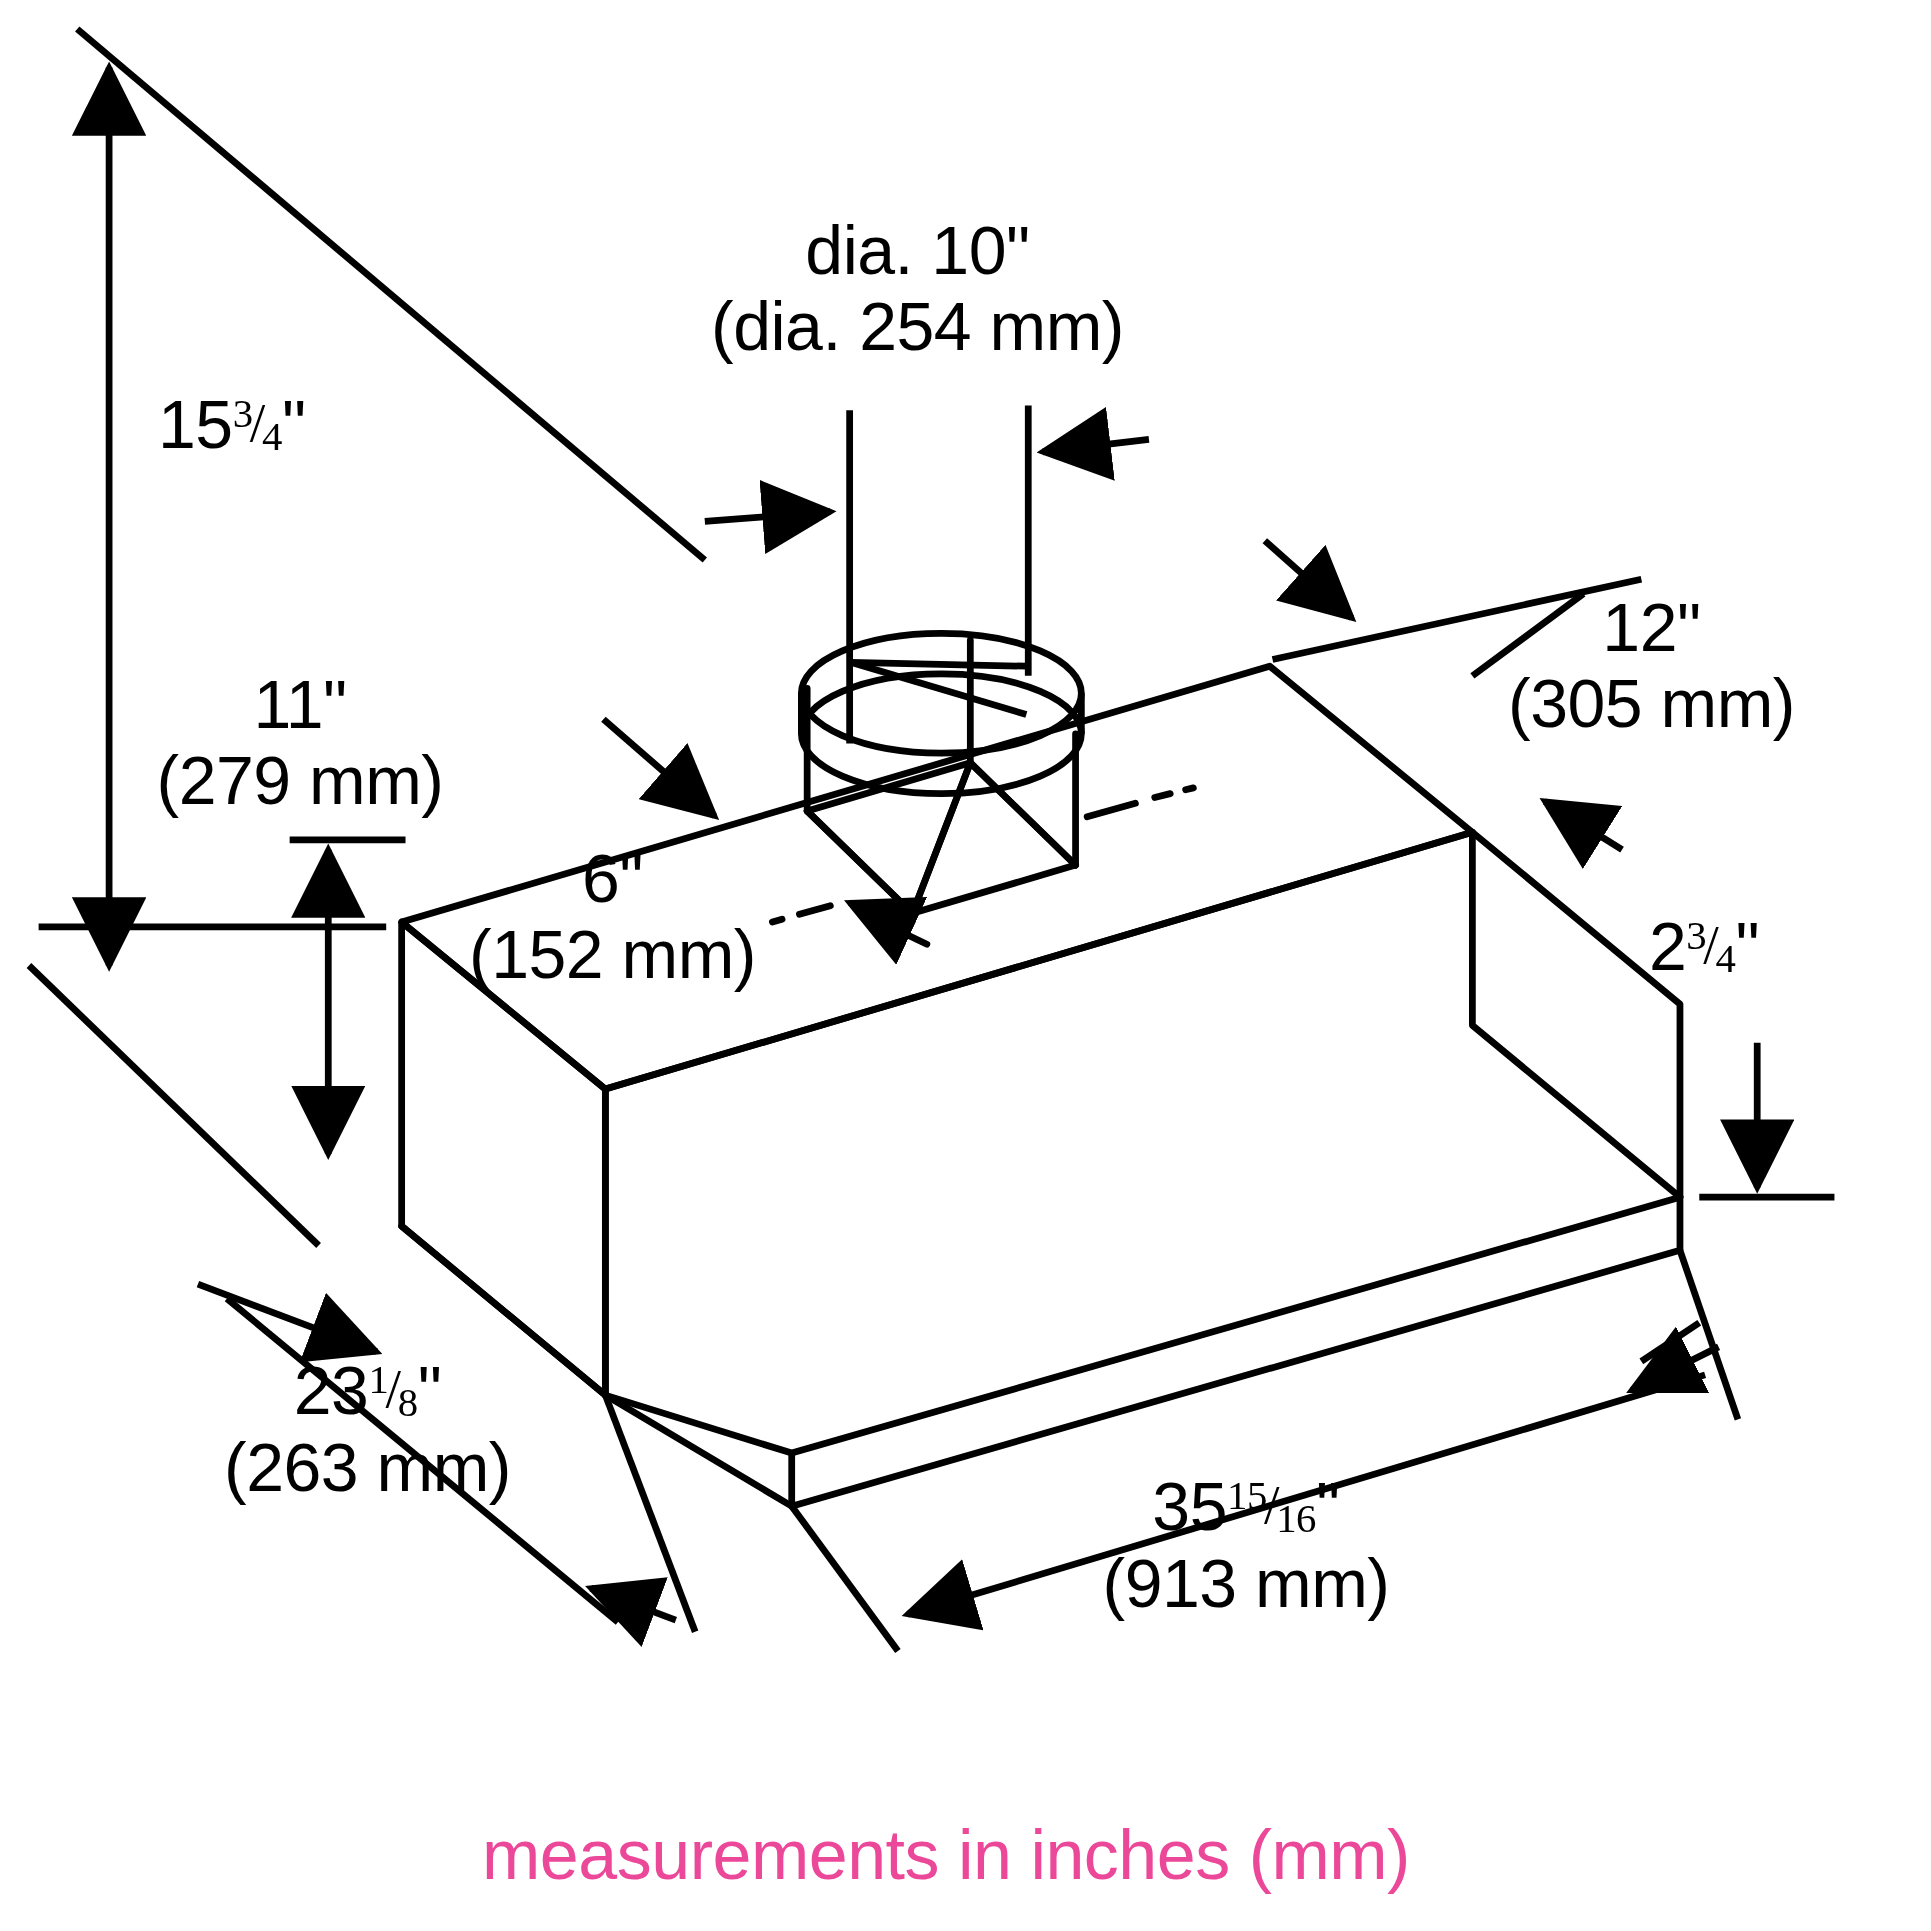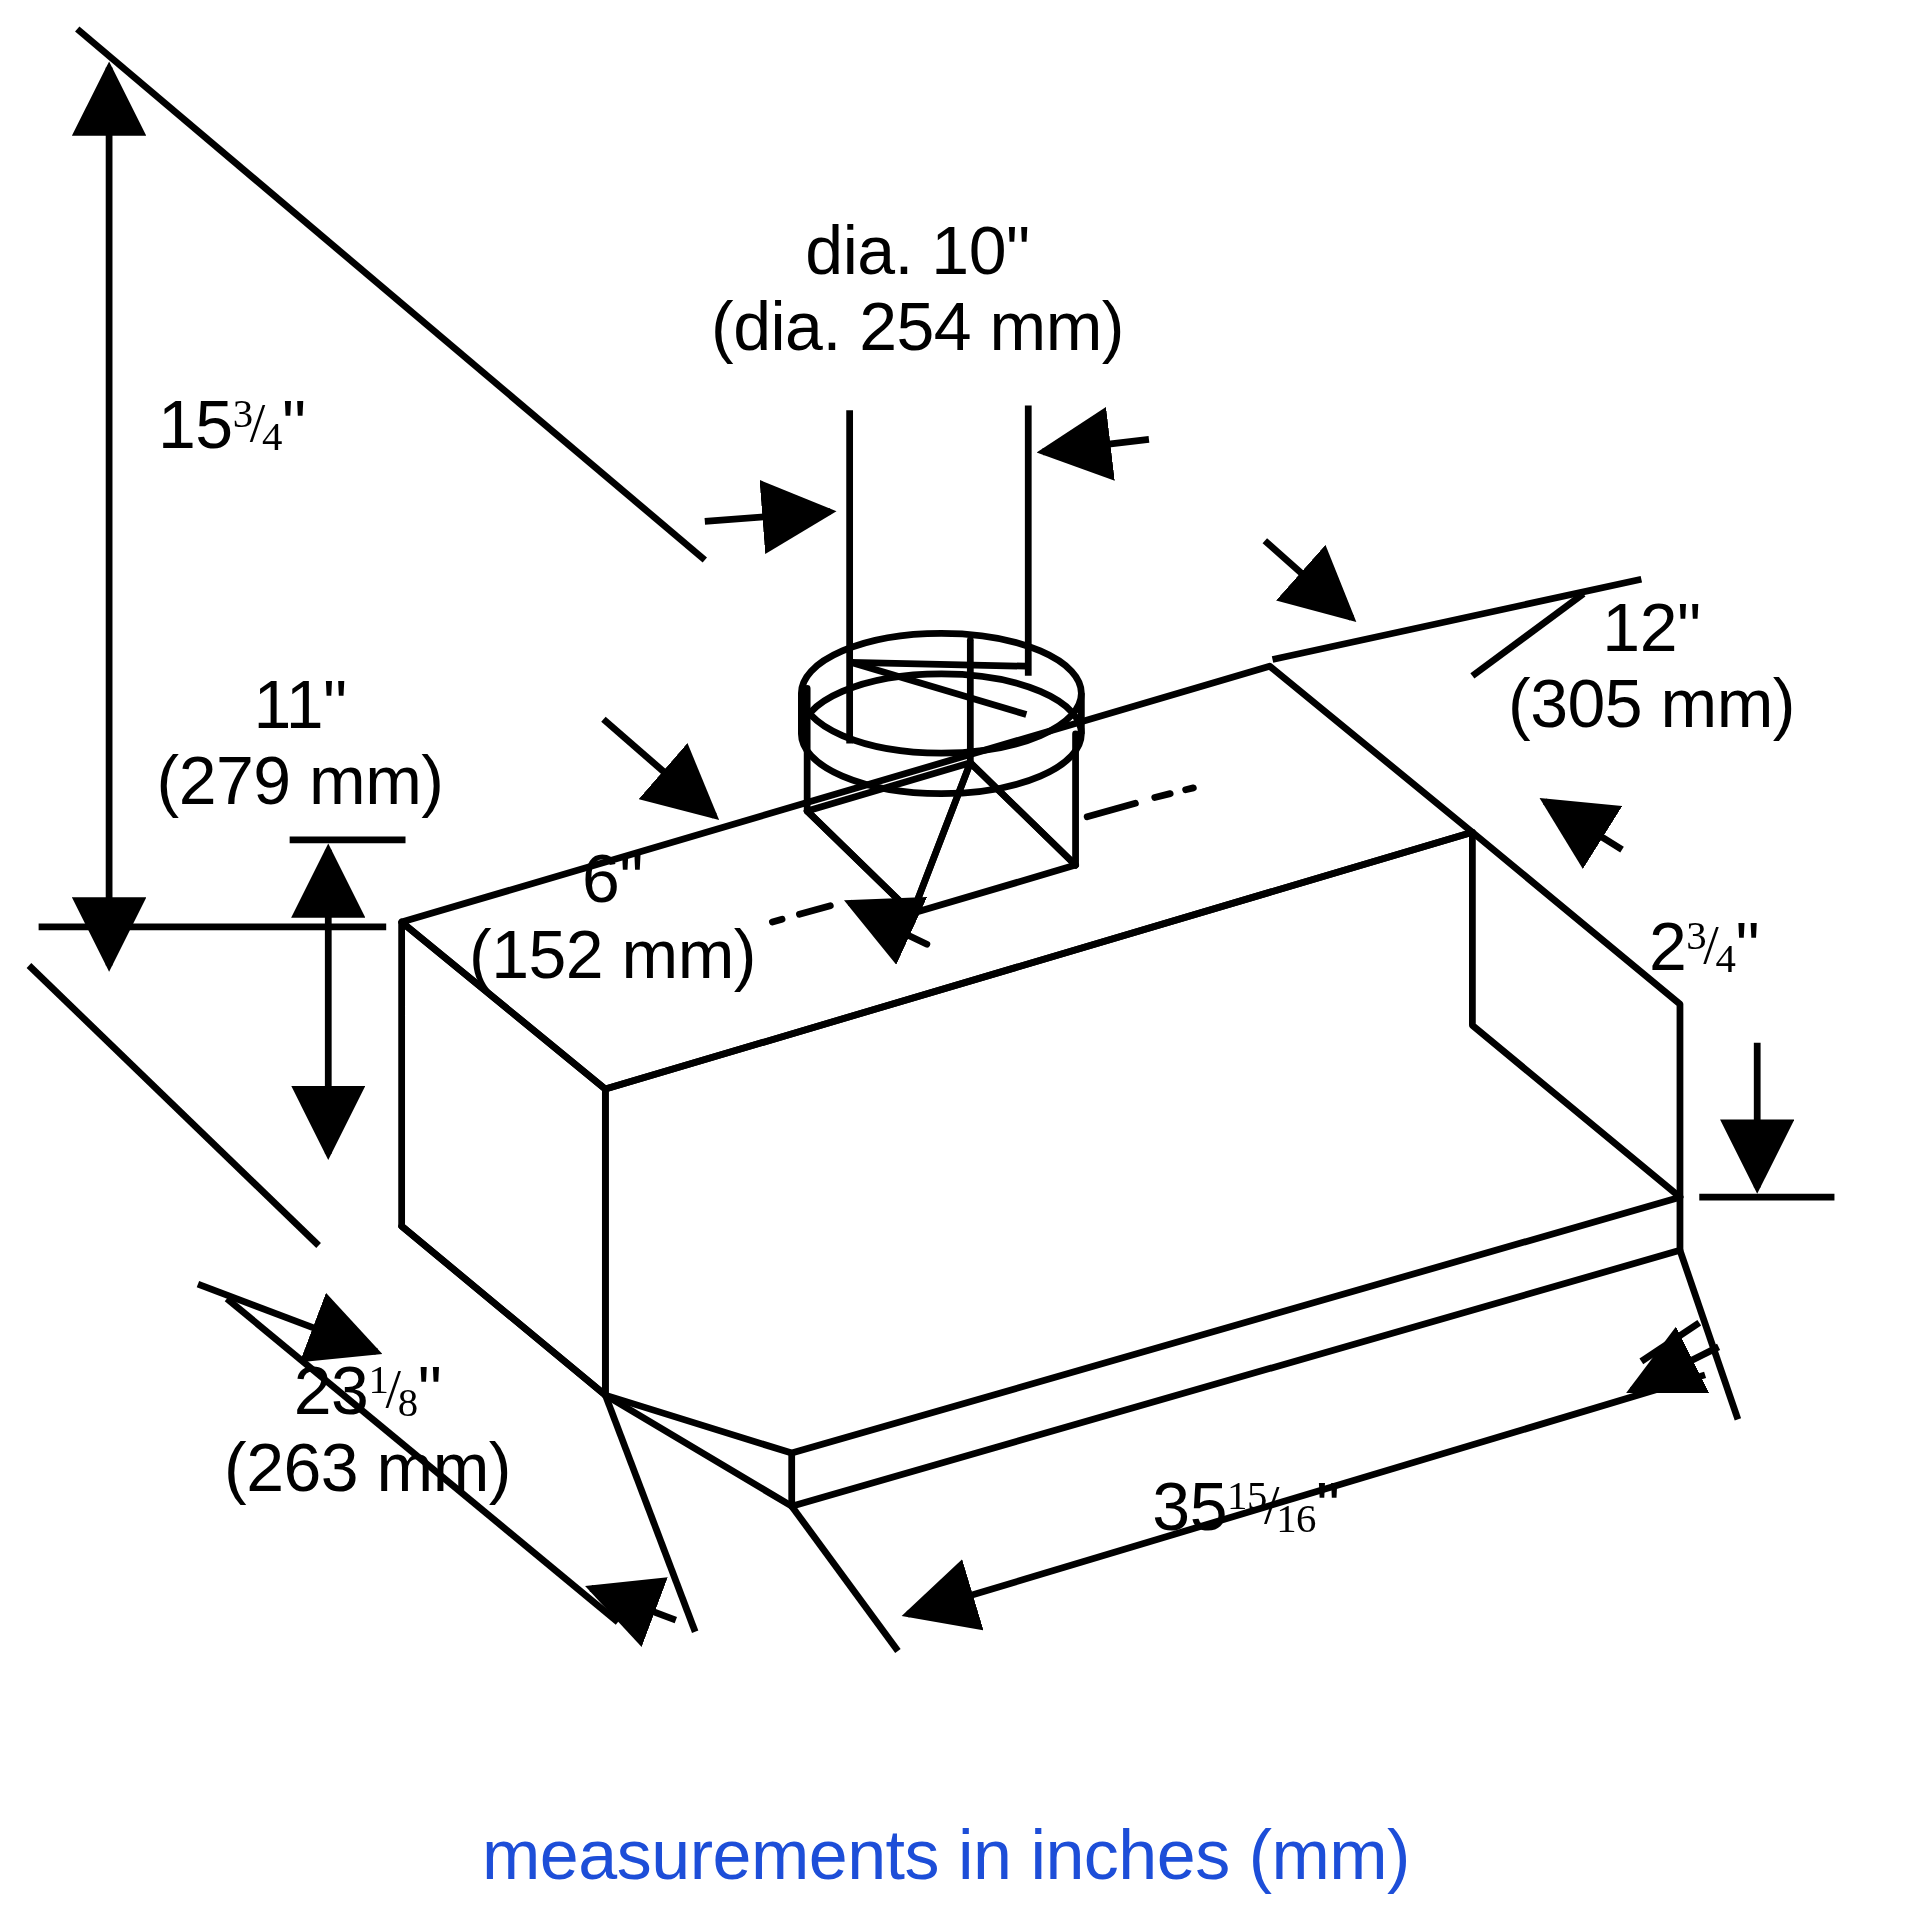--- a/index.html
+++ b/index.html
@@ -60,21 +60,21 @@
   .s70 { font-size: 68px; }
 
   #caption {
     position: absolute;
     left: 0;
     top: 1815px;
     width: 1931px;
     text-align: center;
     font-size: 70px;
     font-family: "Liberation Sans", sans-serif;
-    color: #1d4ed8;
+    color: #ec4899;
     letter-spacing: -0.5px;
   }
   #caption .inner { display: inline-block; padding-right: 39px; }
 </style>
 </head>
 <body>
 
 <div id="page">
 
   <svg id="drawing" viewBox="0 0 2000 2000">
@@ -222,20 +222,21 @@
     <span class="ln">2<span class="frac"><span class="num">3</span><span class="sl">/</span><span class="den">4</span></span>"</span>
   </div>
 
   <div class="lbl c s70" style="left:126px; top:1352px; width:483px;">
     <span class="ln">23<span class="frac"><span class="num">1</span><span class="sl">/</span><span class="den">8</span></span>"</span>
     <span class="ln">(263 mm)</span>
   </div>
 
   <div class="lbl c s70" style="left:908px; top:1468px; width:676px;">
     <span class="ln">35<span class="frac"><span class="num">15</span><span class="sl">/</span><span class="den">16</span></span>"</span>
+    <span class="ln">(913 mm)</span>
   </div>
 
   <div id="caption">
     <span class="inner">measurements in inches (mm)</span>
   </div>
 
 </div>
 
 
 </body></html>

